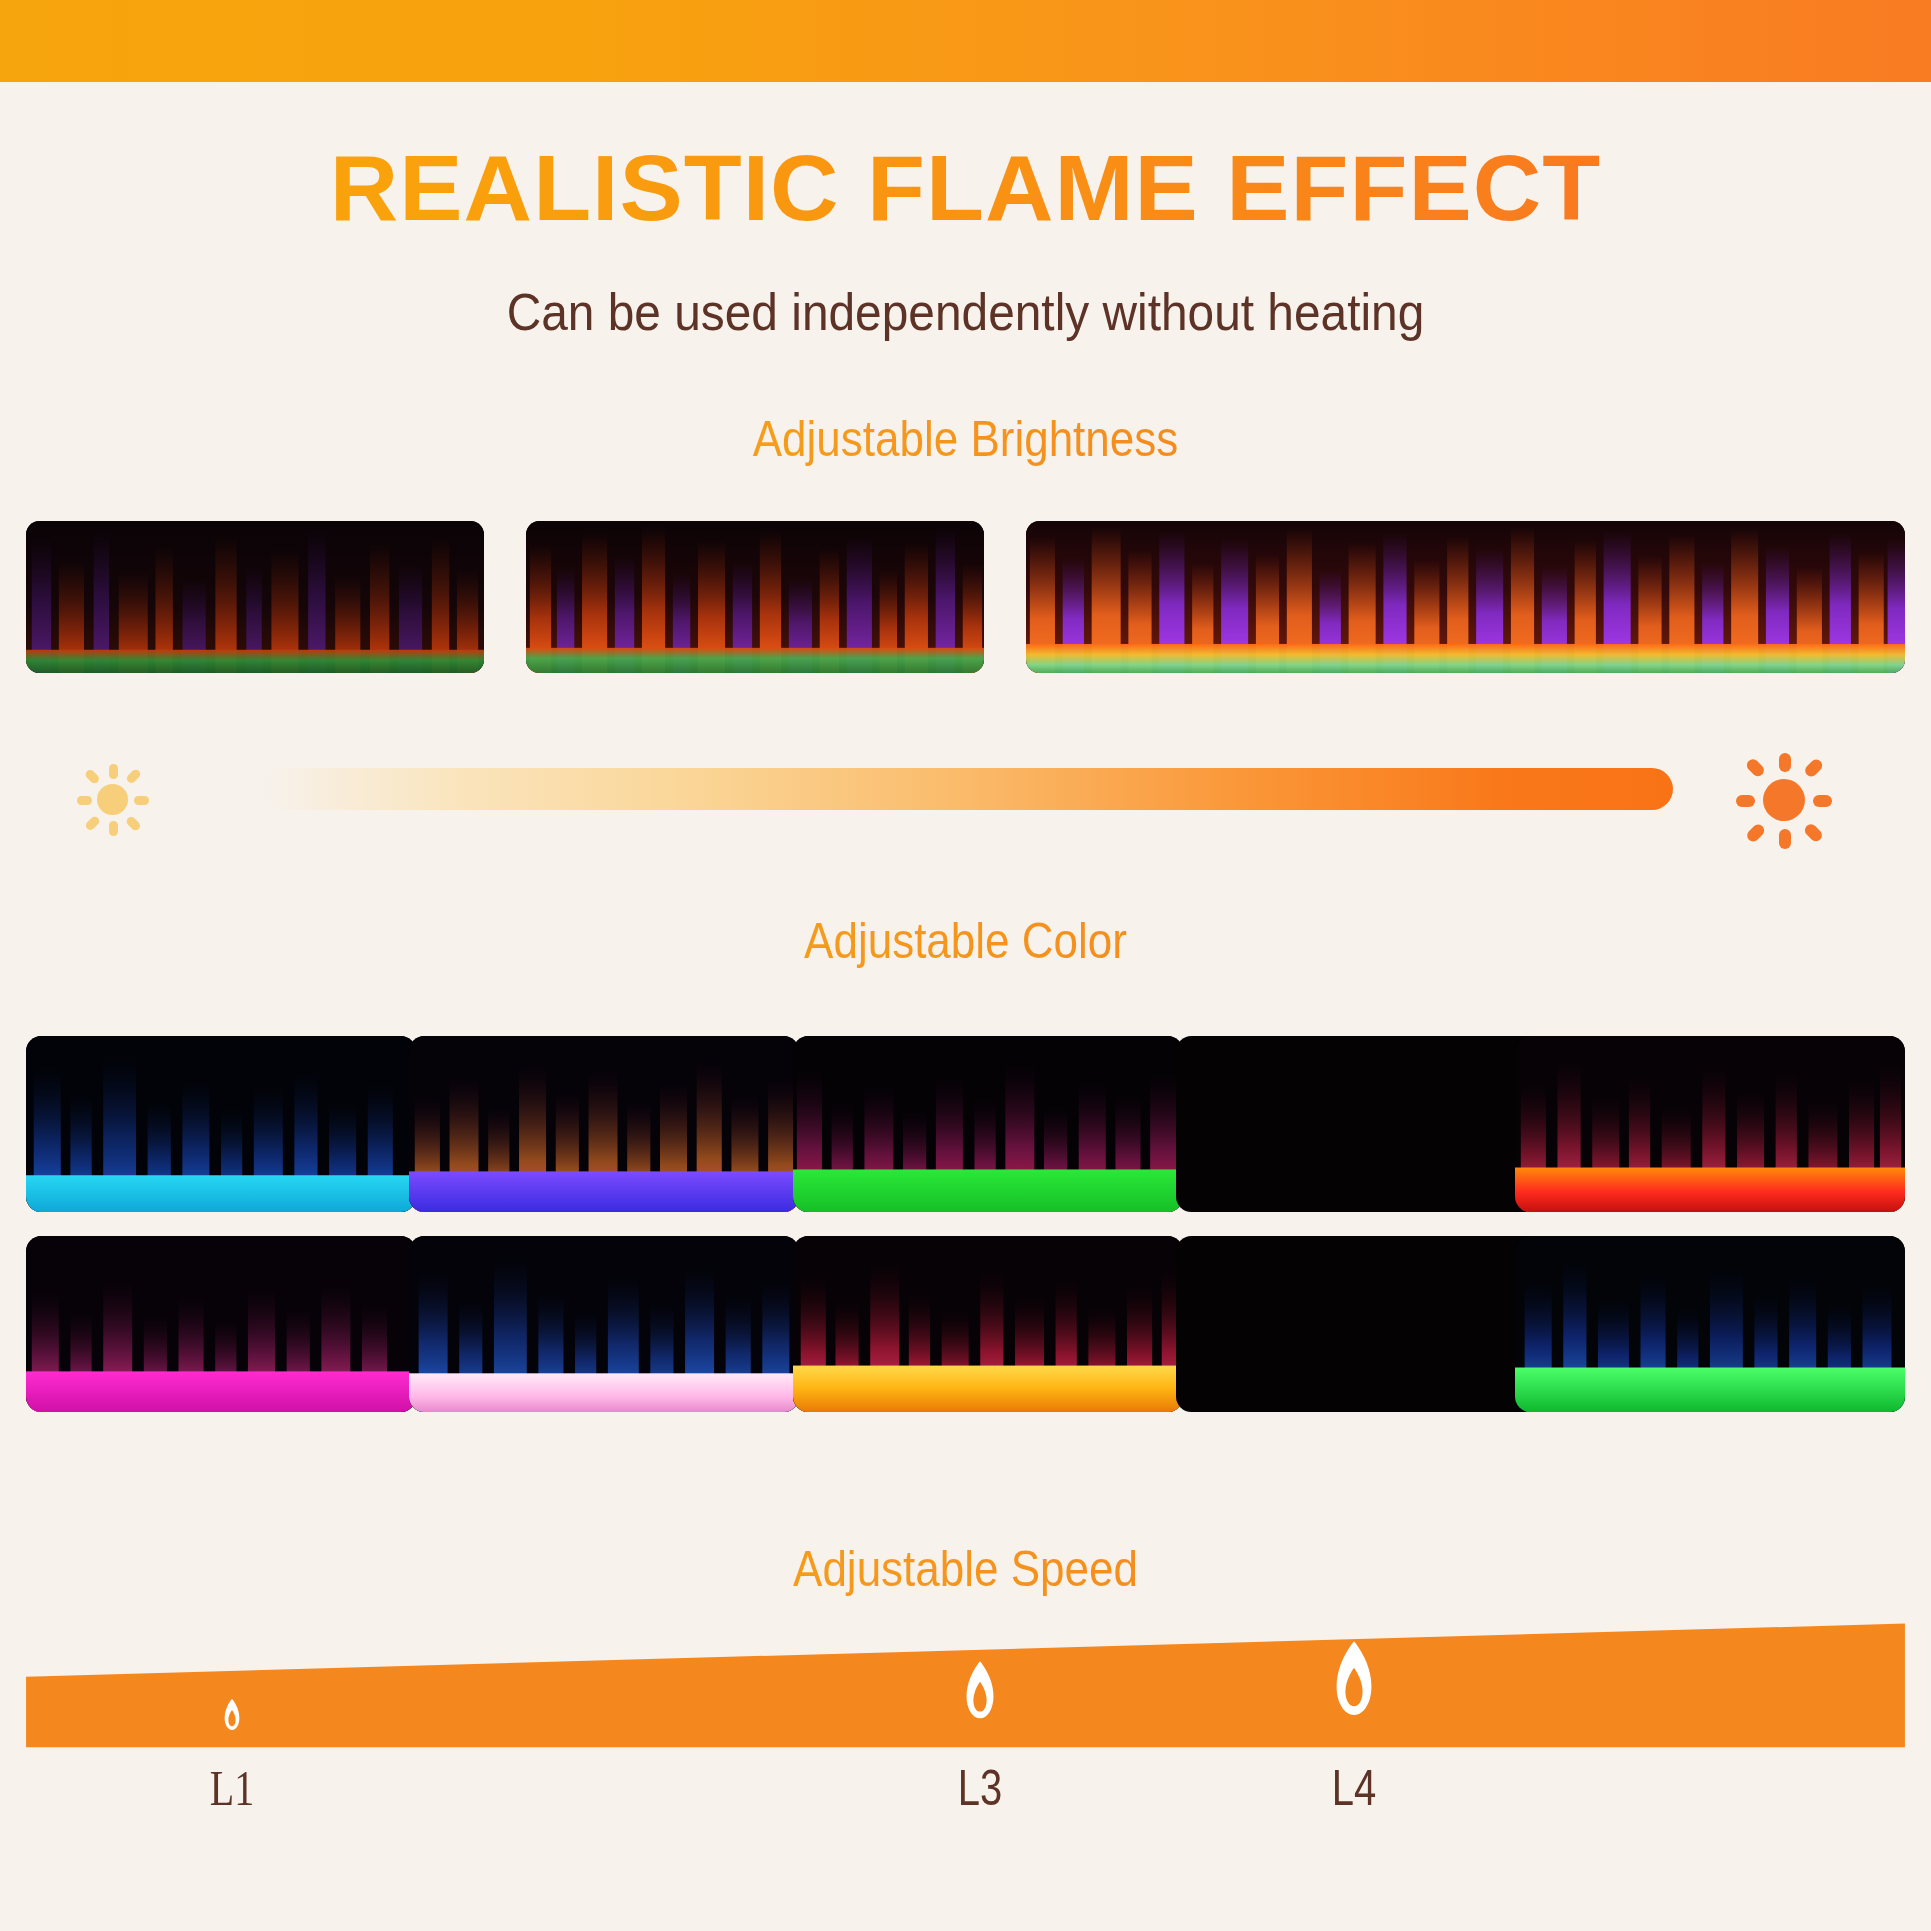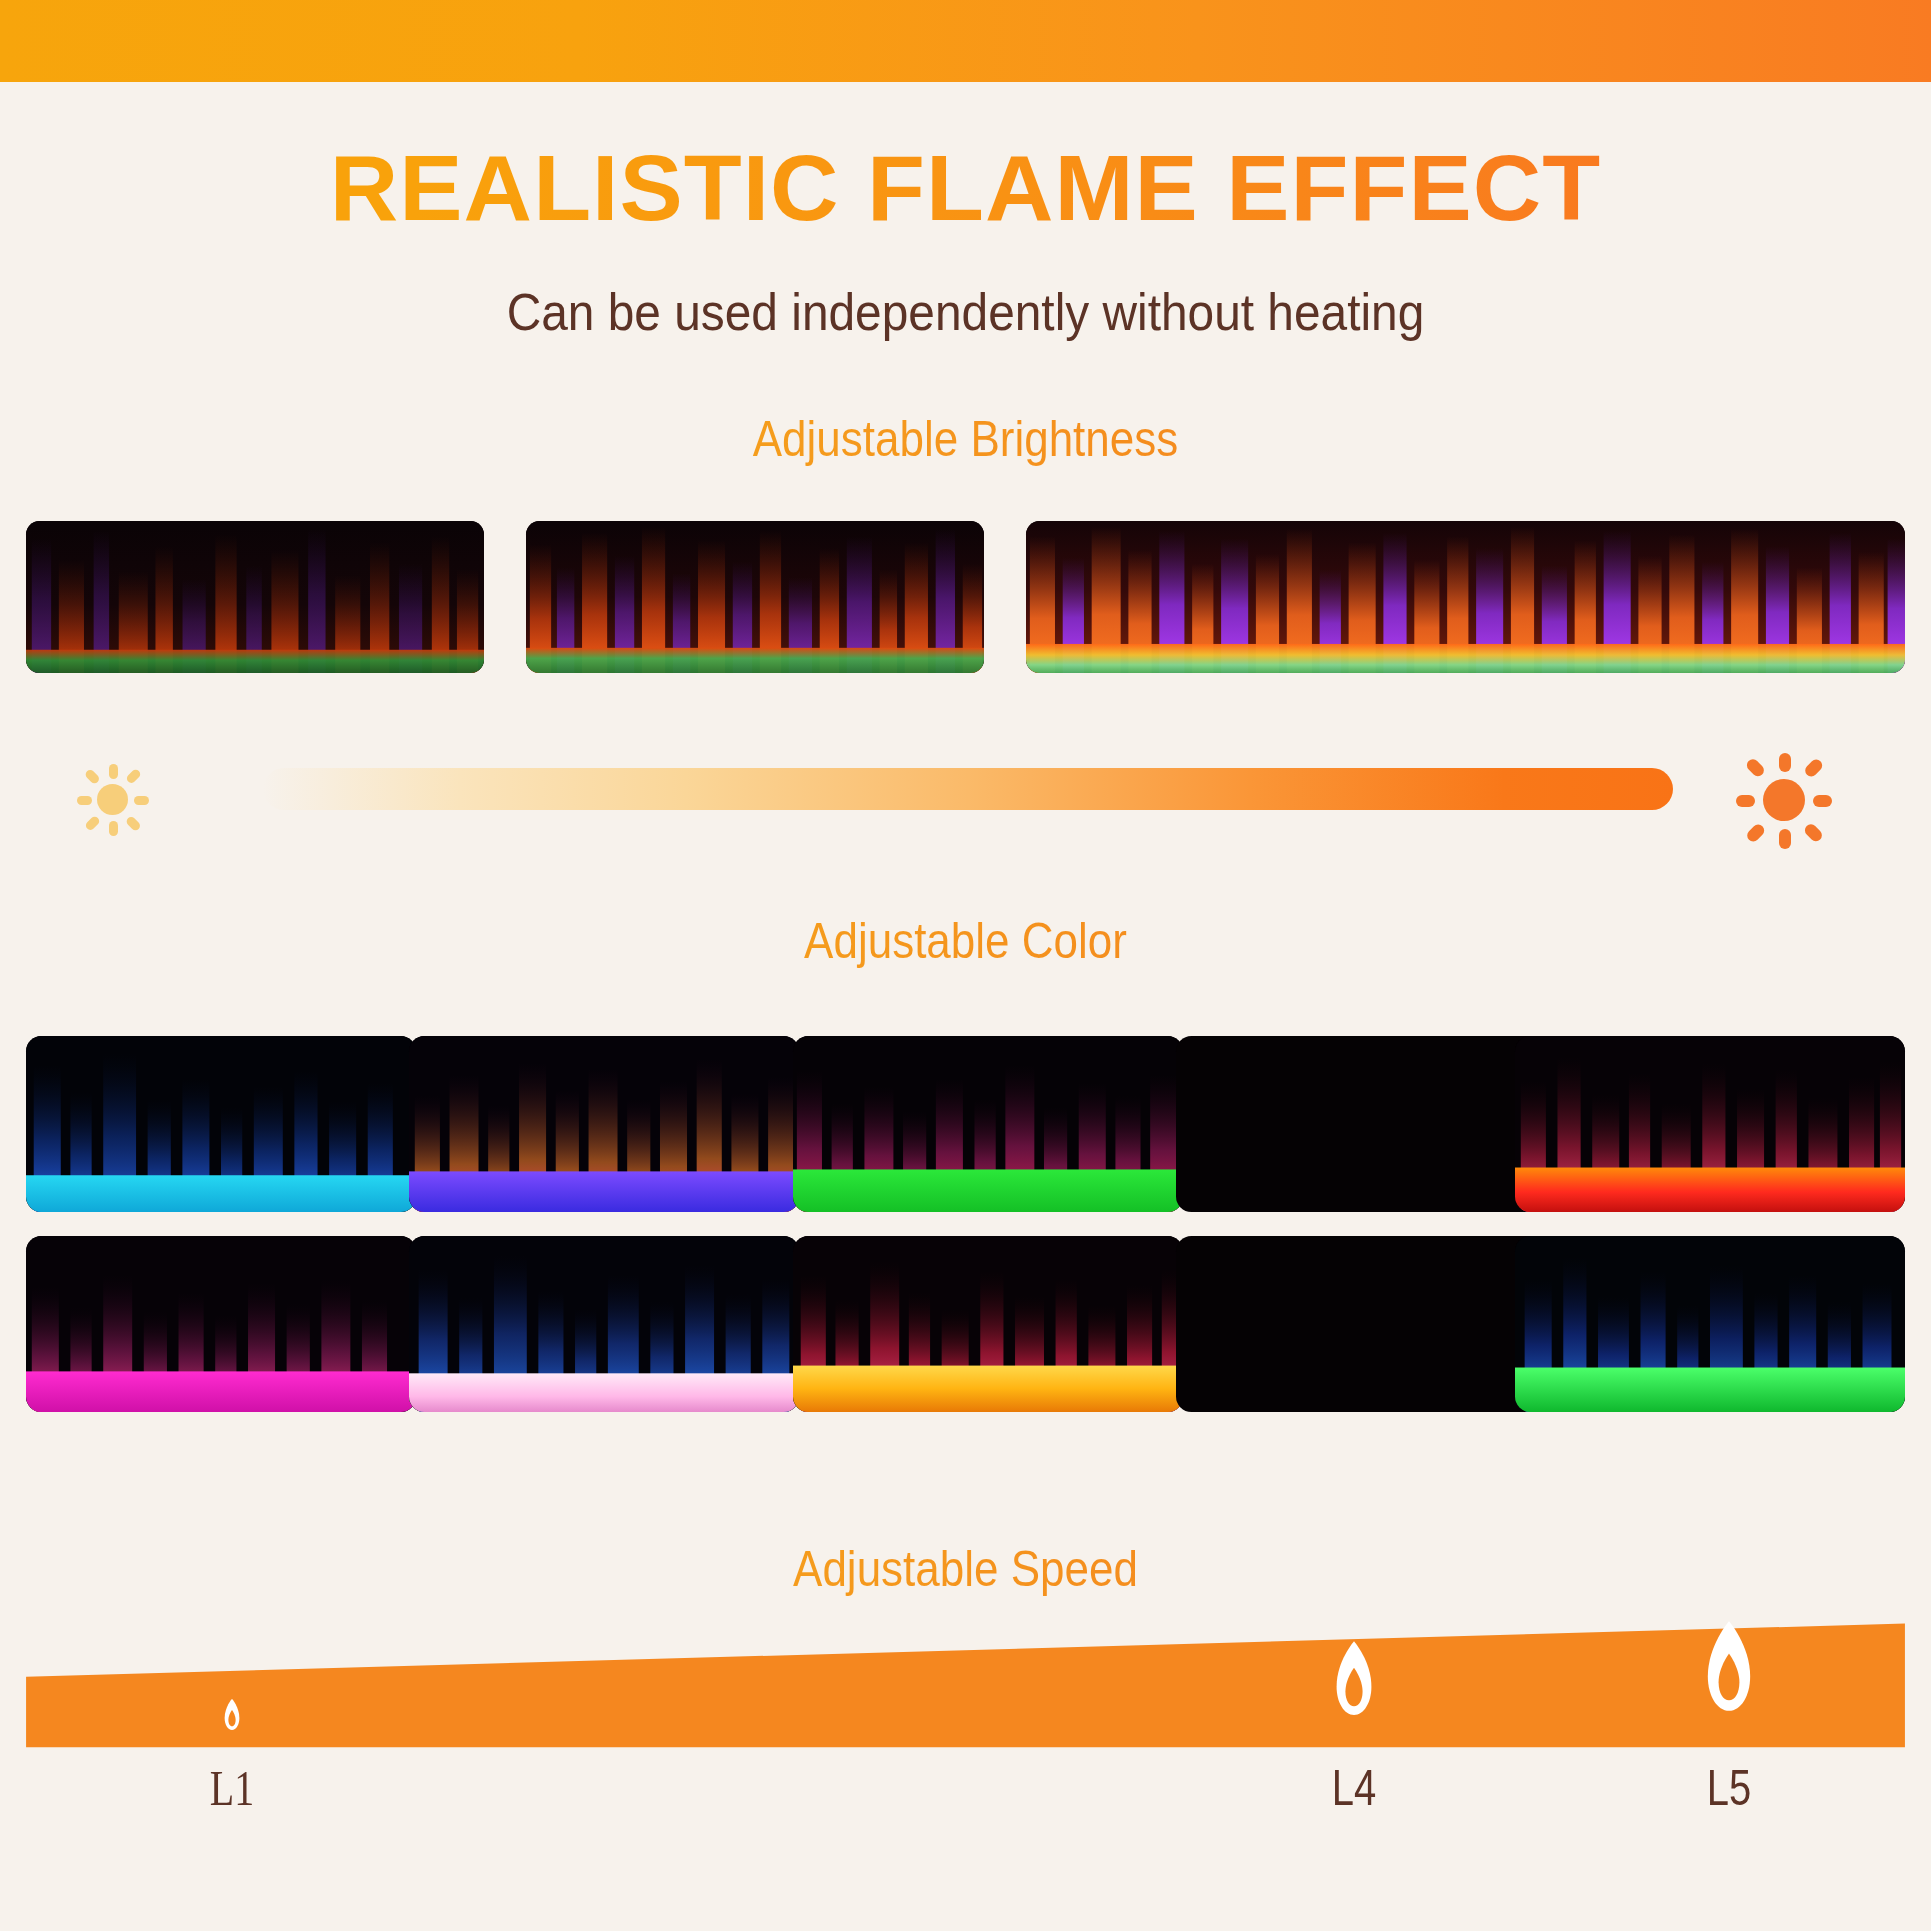--- a/index.html
+++ b/index.html
@@ -540,32 +540,32 @@
     <div class="spk" style="left: 174px; top: 0px; width: 116px; height: 222px; font-family: Liberation Serif, serif;">
       <svg class="fico" width="29" height="41" viewBox="0 0 24 34" style="top:85px;">
         <path d="M12 0C12 0 5.2 7.4 5.2 17.6c0 6.2 3.2 10.8 6.8 10.8s6.8-4.6 6.8-10.8C18.8 7.4 12 0 12 0z" fill="#FFFFFF" opacity="0"></path>
         <path d="M12 1.5c0 0 6.1 7 6.1 15.9 0 5.6-2.7 9.9-6.1 9.9s-6.1-4.3-6.1-9.9C5.9 8.5 12 1.5 12 1.5z" fill="#FFFFFF"></path>
         <path d="M12 10.8c0 0 3 4 3 8.3 0 3.1-1.3 5.2-3 5.2s-3-2.1-3-5.2C9 14.8 12 10.8 12 10.8z" fill="#F5871F"></path>
       </svg>
       <span class="flabel" style="top: 147px; color: rgb(92, 51, 38);">L1</span>
     </div>
 
 
+    <div class="spk" style="left: 922px; top: 0px; width: 116px; height: 222px;">
+      <svg class="fico" width="56" height="75" viewBox="0 0 24 34" style="top:46px;">
+        <path d="M12 1.5c0 0 6.1 7 6.1 15.9 0 5.6-2.7 9.9-6.1 9.9s-6.1-4.3-6.1-9.9C5.9 8.5 12 1.5 12 1.5z" fill="#FFFFFF"></path>
+        <path d="M12 10.8c0 0 3 4 3 8.3 0 3.1-1.3 5.2-3 5.2s-3-2.1-3-5.2C9 14.8 12 10.8 12 10.8z" fill="#F5871F"></path>
+      </svg>
+      <span class="flabel" style="top: 147px; color: rgb(92, 51, 38);">L3</span>
+    </div>
 
     <div class="spk" style="left: 1291px; top: 0px; width: 126px; height: 222px;">
       <svg class="fico" width="71" height="97" viewBox="0 0 24 34" style="top:25px;">
         <path d="M12 1.5c0 0 6.1 7 6.1 15.9 0 5.6-2.7 9.9-6.1 9.9s-6.1-4.3-6.1-9.9C5.9 8.5 12 1.5 12 1.5z" fill="#FFFFFF"></path>
         <path d="M12 10.8c0 0 3 4 3 8.3 0 3.1-1.3 5.2-3 5.2s-3-2.1-3-5.2C9 14.8 12 10.8 12 10.8z" fill="#F5871F"></path>
       </svg>
       <span class="flabel" style="top: 147px; color: rgb(92, 51, 38);">L4</span>
     </div>
 
-    <div class="spk" style="left: 1661px; top: 0px; width: 135px; height: 222px;">
-      <svg class="fico" width="87" height="118" viewBox="0 0 24 34" style="top:3.9px;">
-        <path d="M12 1.5c0 0 6.1 7 6.1 15.9 0 5.6-2.7 9.9-6.1 9.9s-6.1-4.3-6.1-9.9C5.9 8.5 12 1.5 12 1.5z" fill="#FFFFFF"></path>
-        <path d="M12 10.8c0 0 3 4 3 8.3 0 3.1-1.3 5.2-3 5.2s-3-2.1-3-5.2C9 14.8 12 10.8 12 10.8z" fill="#F5871F"></path>
-      </svg>
-      <span class="flabel" style="top: 147px; color: rgb(92, 51, 38);">L5</span>
-    </div>
   </div>
 
 </div>
 
 
 </body></html>

